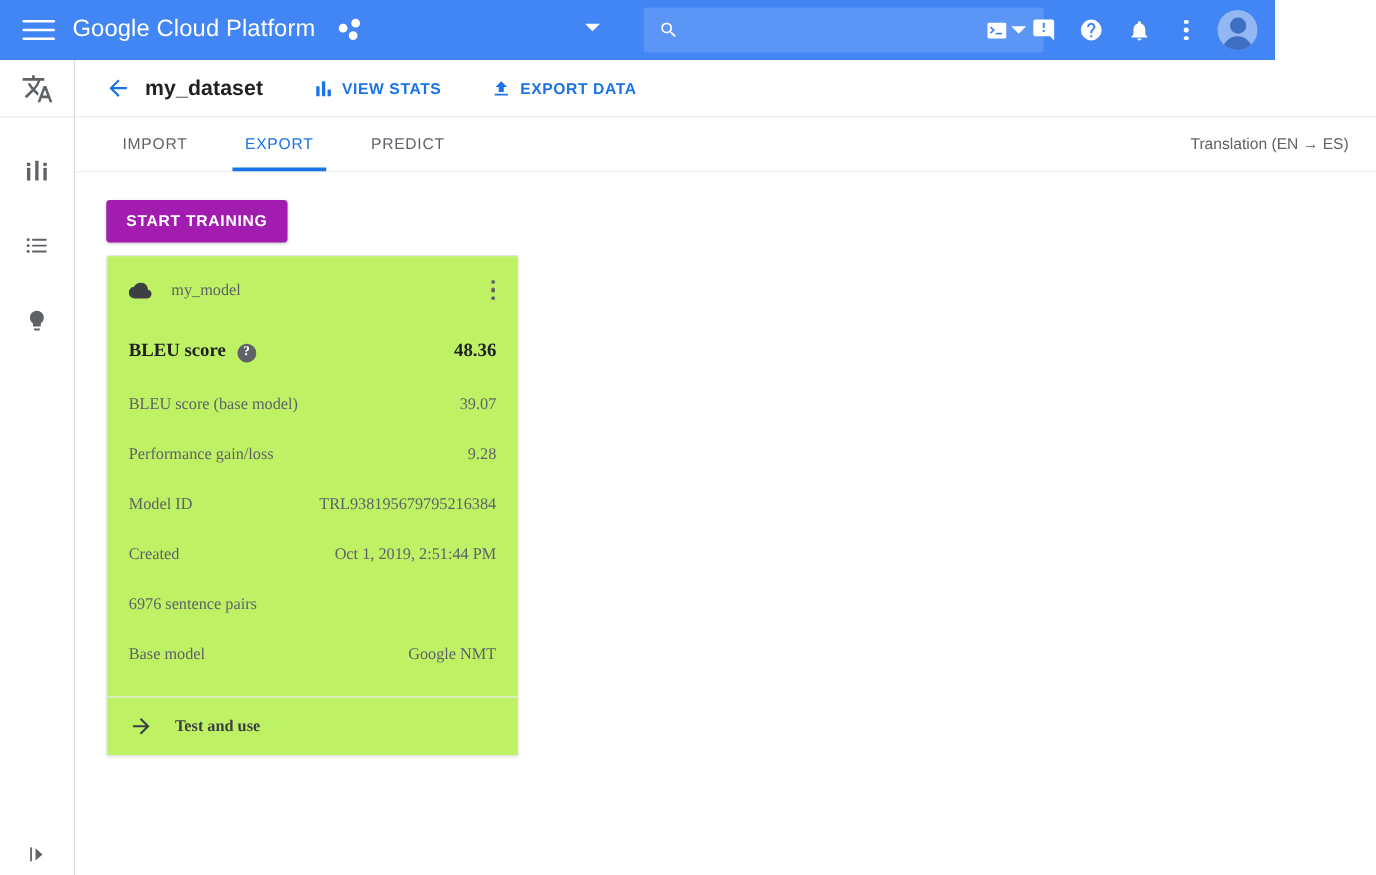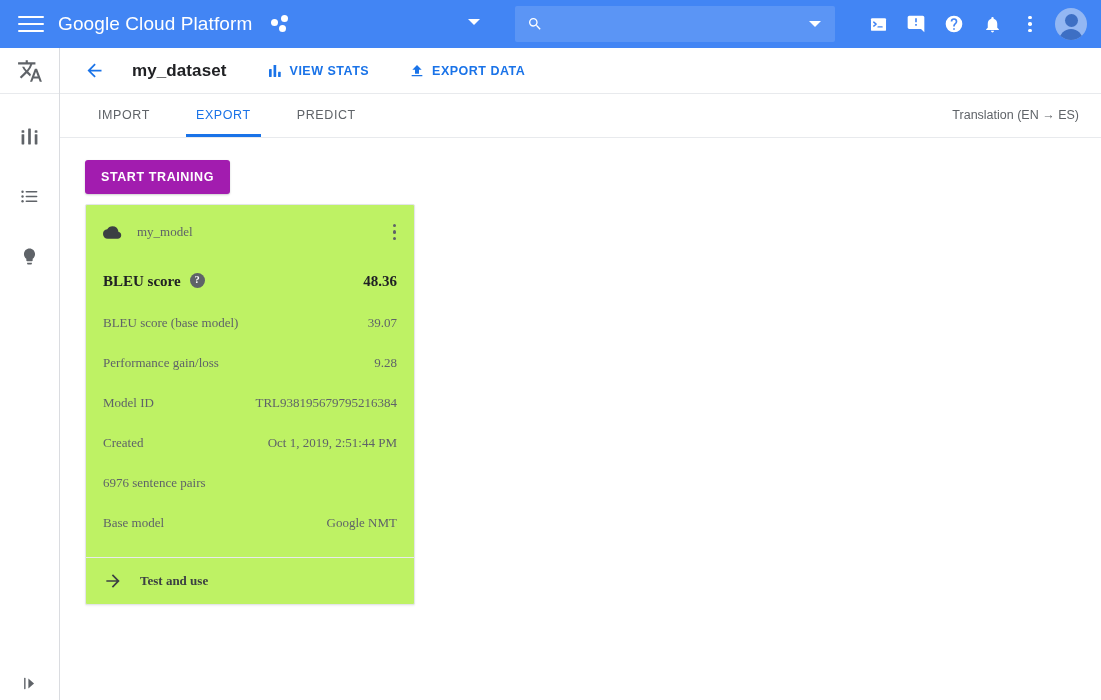--- a/index.html
+++ b/index.html
@@ -6,21 +6,21 @@
   html, body {
     width: 1101px; height: 700px;
     background: #ffffff;
     font-family: "Liberation Sans", sans-serif;
     overflow: hidden;
   }
   #app { position: relative; width: 1101px; height: 700px; background:#fff; }
 
   
   .topbar {
-    position: absolute; top: 0; left: 0; width: 1101px; height: 48px;
+    position: absolute; top: 0; left: 0; width: 1020px; height: 48px;
     background: #4285f4;
     display: flex; align-items: center;
   }
   .hamburger {
     width: 26px; height: 26px; margin-left: 18px; margin-right: 14px;
     display: flex; flex-direction: column; justify-content: center; gap: 5px;
     cursor: pointer;
   }
   .hamburger span { display:block; height:2px; background:#fff; border-radius:1px; }
   .brand {
@@ -101,21 +101,21 @@
   }
 
   
   .subheader {
     position:absolute; left:60px; top:48px; width:1041px; height:46px;
     background:#fff; border-bottom:1px solid #e8eaed;
     display:flex; align-items:center;
   }
   .backarrow { margin-left:22px; width:24px;height:24px; cursor:pointer; display:flex;align-items:center;justify-content:center;}
   .ds-title {
-    margin-left:26px; font-size:17px; color:#202124; font-weight:bold; letter-spacing:.1px;
+    margin-left:10px; font-size:17px; color:#202124; font-weight:bold; letter-spacing:.1px;
   }
   .hdr-action {
     display:flex; align-items:center; gap:7px; margin-left:40px; cursor:pointer;
   }
   .hdr-action .lbl { color:#1a73e8; font-size:12.5px; font-weight:bold; letter-spacing:.5px; }
 
   
   .tabsrow {
     position:absolute; left:60px; top:94px; width:1041px; height:44px;
     background:#fff; border-bottom:1px solid #e8eaed;
@@ -161,21 +161,21 @@
   .card-head .name {
     margin-left:15px; font-size:13px; color:#5f6368; flex:1;
   }
   .dots3v-dark { display:flex; flex-direction:column; gap:3px; align-items:center; cursor:pointer; }
   .dots3v-dark i { width:3.5px;height:3.5px;background:#5f6368;border-radius:50%;display:block; }
 
   .rows { padding:0 17px 14px 17px; }
   .row {
     display:flex; align-items:center; min-height:40px;
   }
-  .row .k { font-size:13px; color:#5f6368; flex:1; display:flex; align-items:flex-start; gap:9px; }
+  .row .k { font-size:13px; color:#5f6368; flex:1; display:flex; align-items:flex-end; gap:9px; }
   .row .v { font-size:13px; color:#5f6368; text-align:center; white-space:nowrap; }
   .row.primary { min-height:44px; }
   .row.primary .k { font-size:15px; color:#202124; font-weight:bold; }
   .row.primary .v { font-size:15px; color:#202124; font-weight:bold; }
 
   .help-dot {
     width:15px;height:15px;border-radius:50%;background:#5f6368;
     color:#fff; font-size:10.5px; font-weight:bold;
     display:flex; align-items:center; justify-content:center; line-height:1;
     cursor:pointer; flex:none;

